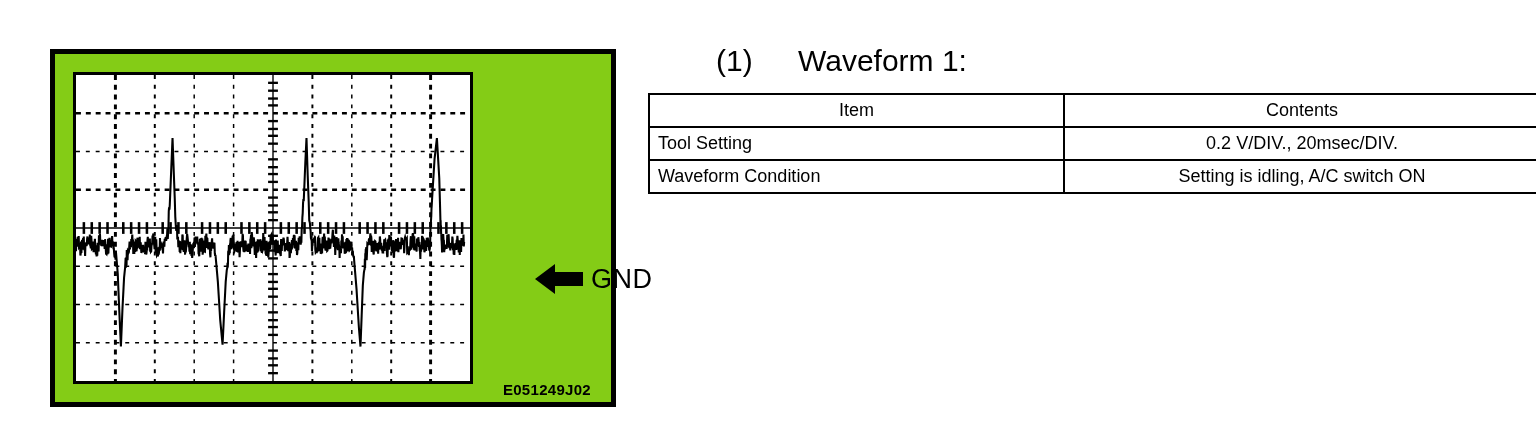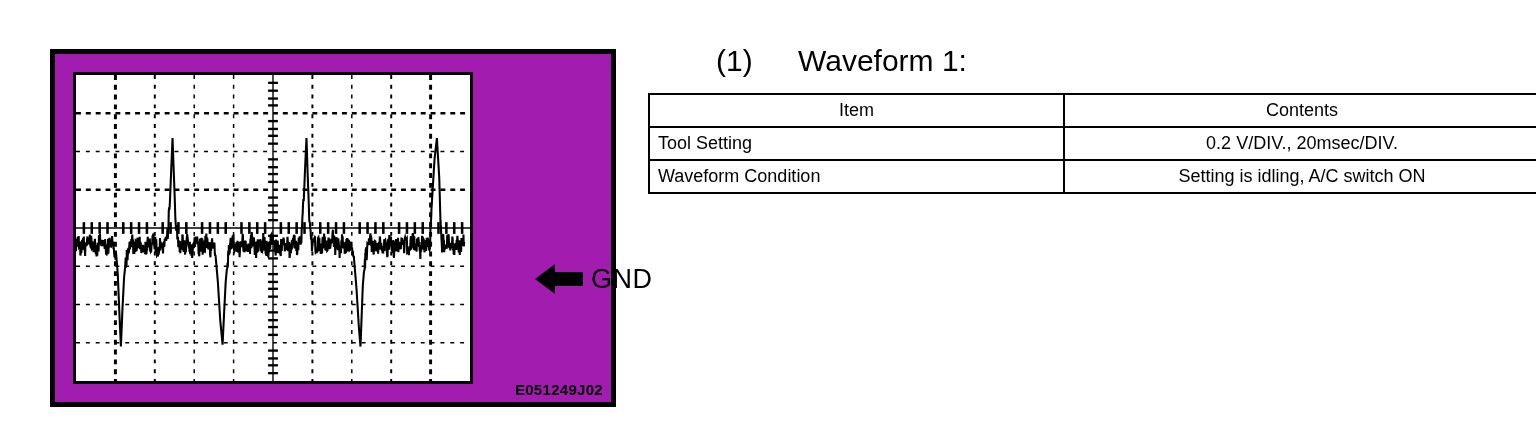--- a/index.html
+++ b/index.html
@@ -18,21 +18,21 @@
 
   
   #figure-panel {
     position: absolute;
     left: 50px;
     top: 49px;
     width: 566px;
     height: 358px;
     border: 5px solid #000;
     box-sizing: border-box;
-    background: #a21caf;
+    background: #84cc16;
   }
 
   #scope-screen {
     position: absolute;
     left: 18px;
     top: 18px;
     width: 400px;
     height: 312px;
     border: 3px solid #000;
     box-sizing: border-box;
@@ -61,21 +61,21 @@
     left: 536px;
     top: 206px;
     font-size: 27px;
     letter-spacing: 0.5px;
     line-height: 38px;
     white-space: nowrap;
   }
 
   #figure-code {
     position: absolute;
-    right: 8px;
+    right: 20px;
     bottom: 4px;
     font-size: 15px;
     font-weight: bold;
     letter-spacing: 0.3px;
     font-family: "Liberation Sans", sans-serif;
     white-space: nowrap;
   }
 
   
   #heading {

